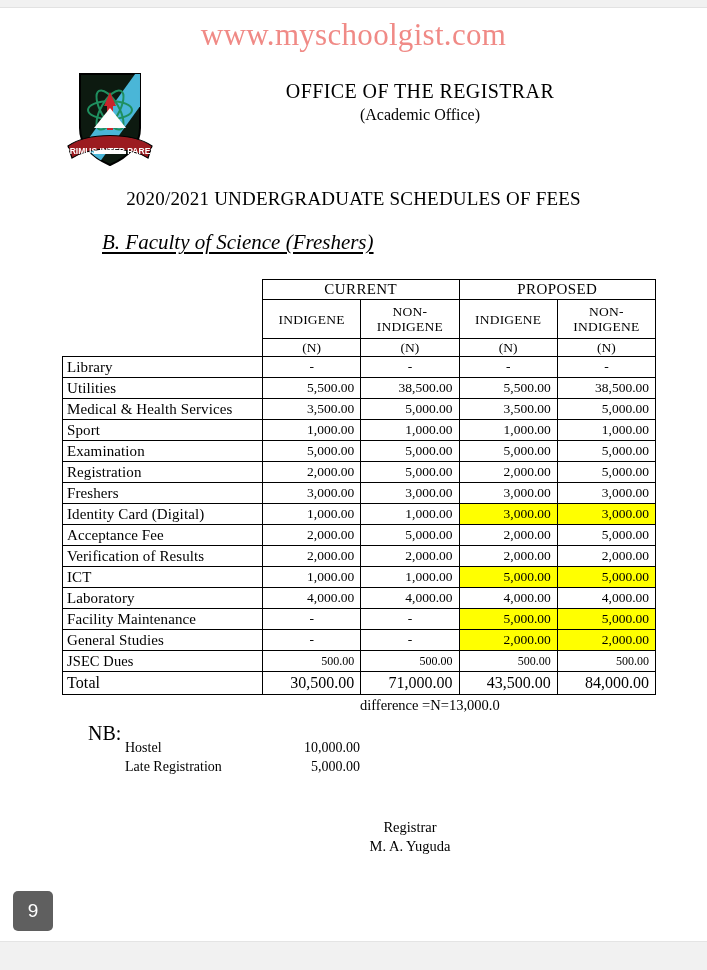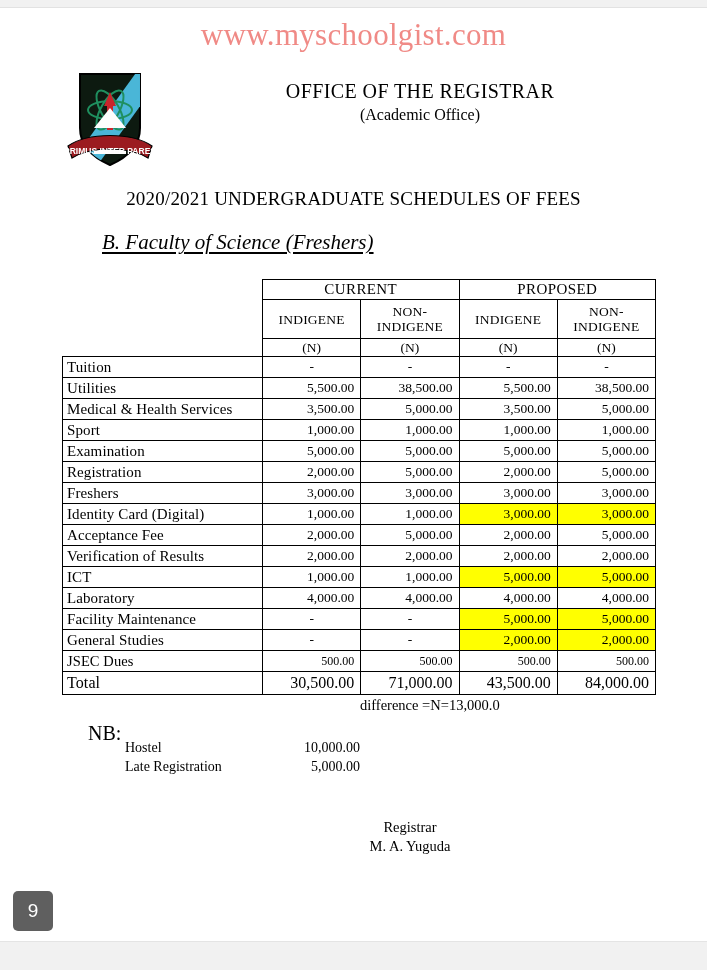--- a/index.html
+++ b/index.html
@@ -307,21 +307,21 @@
       <tr class="hdr-cur">
         <td class="hdr-blank"></td>
         <td>(N)</td>
         <td>(N)</td>
         <td>(N)</td>
         <td>(N)</td>
       </tr>
     </thead>
     <tbody id="fee-body">
         <tr class="fee-row">
-          <td class="lbl">Tuition</td>
+          <td class="lbl">Library</td>
           <td class="val dash">-</td>
           <td class="val dash">-</td>
           <td class="val dash">-</td>
           <td class="val dash">-</td>
         </tr>
         <tr class="fee-row">
           <td class="lbl">Utilities</td>
           <td class="val">5,500.00</td>
           <td class="val">38,500.00</td>
           <td class="val">5,500.00</td>

